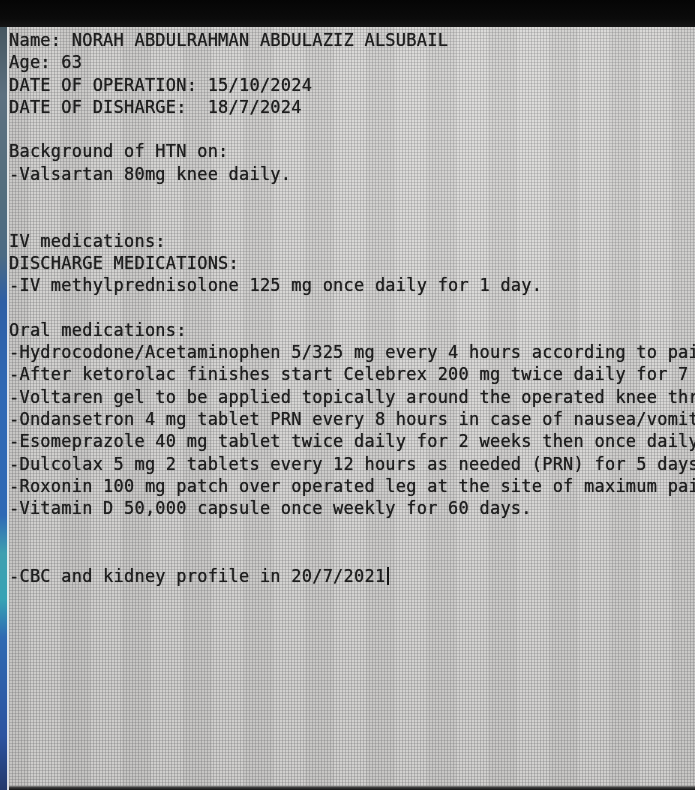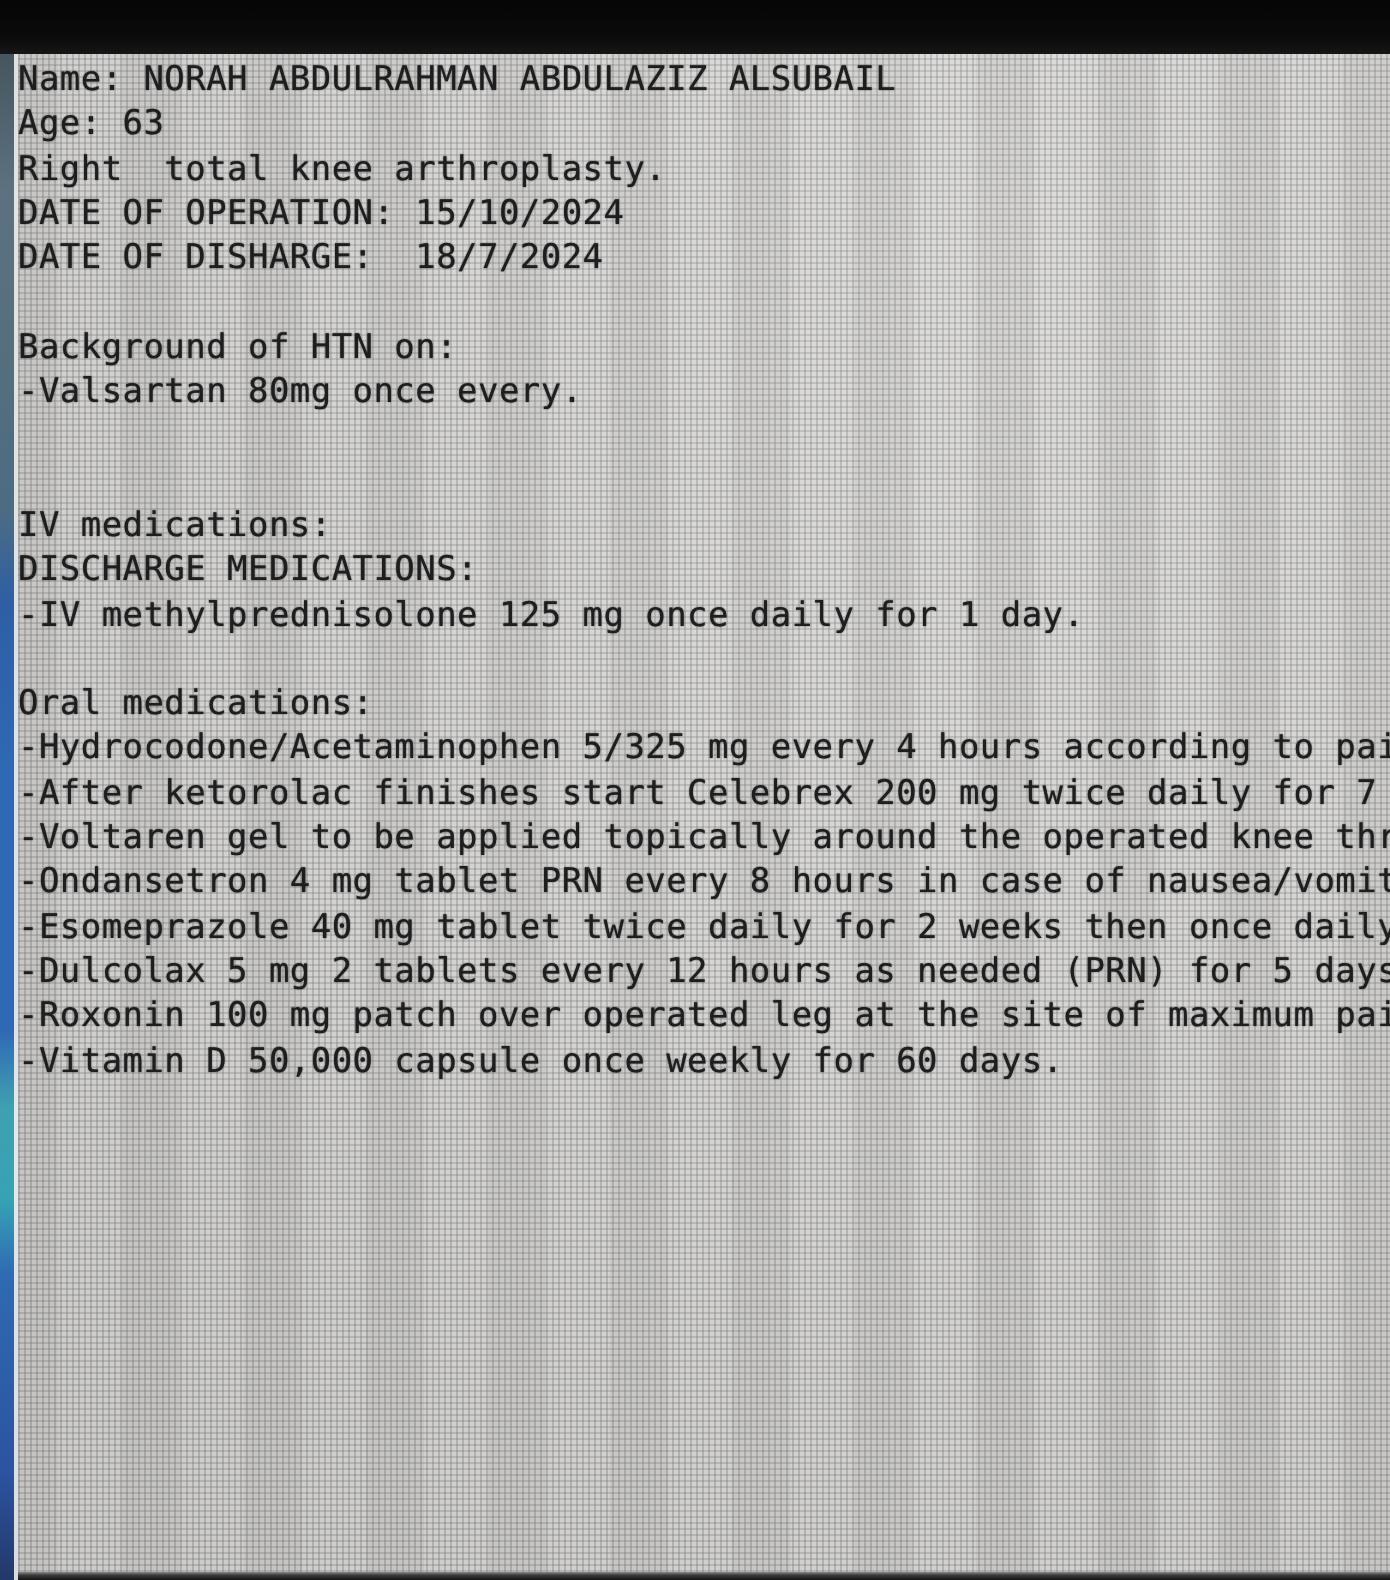--- a/index.html
+++ b/index.html
@@ -60,40 +60,40 @@
 </style>
 </head>
 <body>
 
 <div class="photo">
   <div class="top-bar"></div>
   <div class="screen">
     <div class="editor" id="editor">
         <div class="line">Name: NORAH ABDULRAHMAN ABDULAZIZ ALSUBAIL</div>
         <div class="line">Age: 63</div>
-        <div class="line">Right  total knee arthroplasty.</div>
         <div class="line">DATE OF OPERATION: 15/10/2024</div>
         <div class="line">DATE OF DISHARGE:  18/7/2024</div>
         <div class="line"></div>
         <div class="line">Background of HTN on:</div>
-        <div class="line">-Valsartan 80mg once every.</div>
+        <div class="line">-Valsartan 80mg knee daily.</div>
         <div class="line"></div>
         <div class="line"></div>
         <div class="line">IV medications:</div>
         <div class="line">DISCHARGE MEDICATIONS:</div>
         <div class="line">-IV methylprednisolone 125 mg once daily for 1 day.</div>
         <div class="line"></div>
         <div class="line">Oral medications:</div>
         <div class="line">-Hydrocodone/Acetaminophen 5/325 mg every 4 hours according to pai</div>
         <div class="line">-After ketorolac finishes start Celebrex 200 mg twice daily for 7 </div>
         <div class="line">-Voltaren gel to be applied topically around the operated knee thr</div>
         <div class="line">-Ondansetron 4 mg tablet PRN every 8 hours in case of nausea/vomit</div>
         <div class="line">-Esomeprazole 40 mg tablet twice daily for 2 weeks then once daily</div>
         <div class="line">-Dulcolax 5 mg 2 tablets every 12 hours as needed (PRN) for 5 days</div>
         <div class="line">-Roxonin 100 mg patch over operated leg at the site of maximum pai</div>
         <div class="line">-Vitamin D 50,000 capsule once weekly for 60 days.</div>
         <div class="line"></div>
         <div class="line"></div>
+        <div class="line">-CBC and kidney profile in 20/7/2021<span class="caret"></span></div>
       </div>
   </div>
   <div class="side-strip"></div>
   <div class="bottom-edge"></div>
 </div>
 
 </body></html>

